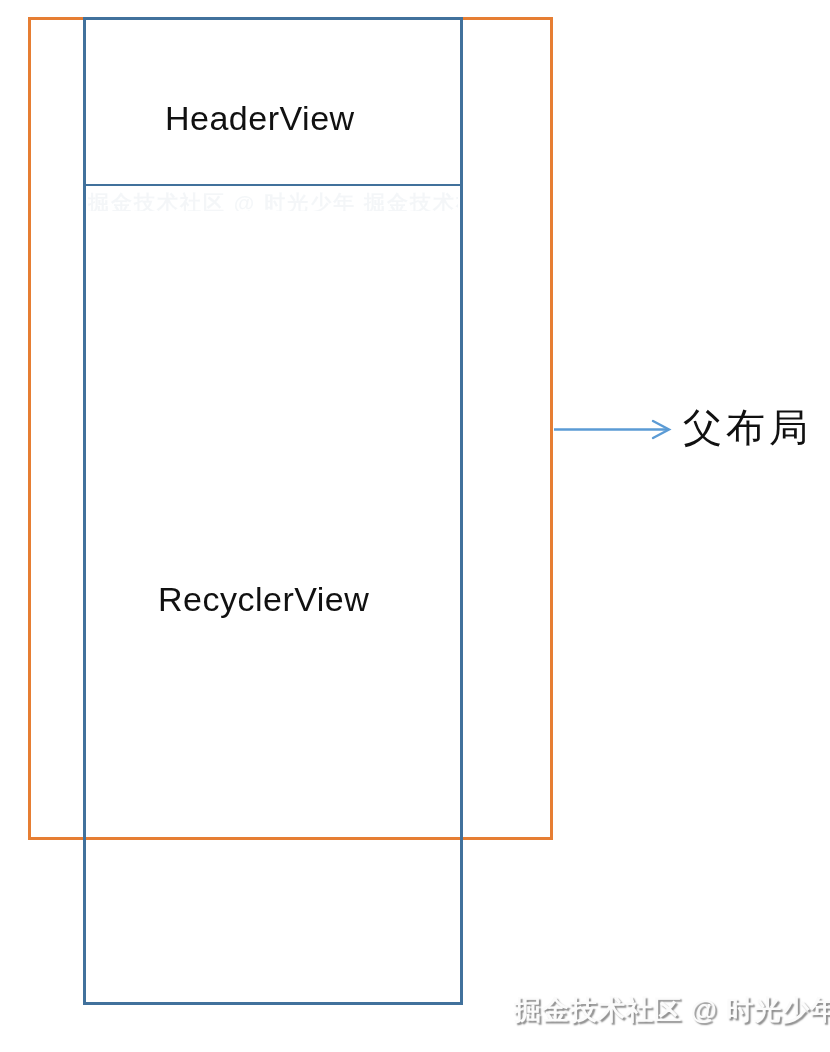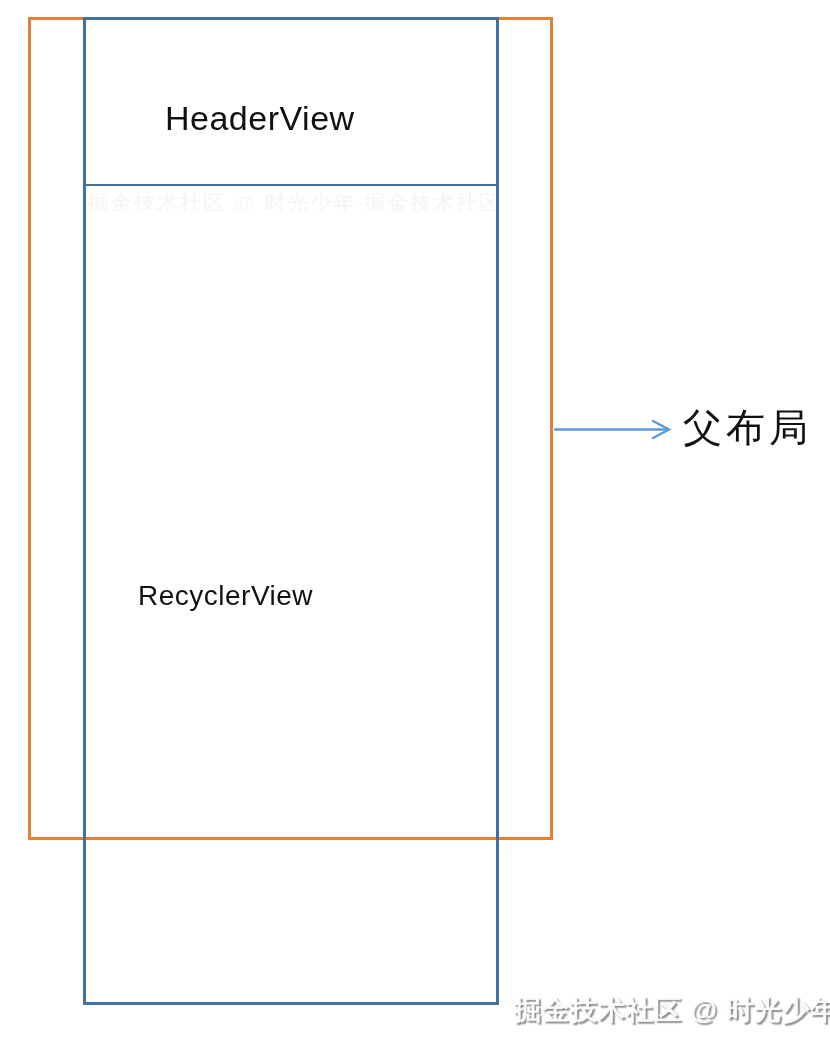--- a/index.html
+++ b/index.html
@@ -25,43 +25,43 @@
     position: absolute;
     left: 28px; top: 17px;
     width: 525px; height: 823px;
     border: 3px solid var(--parent-border);
     background: transparent;
   }
   
   .child-box {
     position: absolute;
     left: 83px; top: 17px;
-    width: 416px; height: 988px;
+    width: 380px; height: 988px;
     border: 3px solid var(--child-border);
     background: transparent;
   }
   .divider {
     position: absolute;
     left: 0; right: 0; top: 164px;
     height: 0;
     border-top: 2.5px solid var(--child-border);
   }
   .header-label {
     position: absolute;
     left: 79px; top: 80px;
     font-size: 34px;
     line-height: 1.1;
     color: var(--label);
     letter-spacing: 0.5px;
     white-space: nowrap;
   }
   .recycler-label {
     position: absolute;
-    left: 52px; top: 561px;
-    font-size: 28px;
+    left: 72px; top: 561px;
+    font-size: 34px;
     line-height: 1.1;
     color: var(--label);
     letter-spacing: 0.5px;
     white-space: nowrap;
   }
   
   .faint-row {
     position: absolute;
     left: 2px; right: 2px; top: 169px;
     height: 22px;

